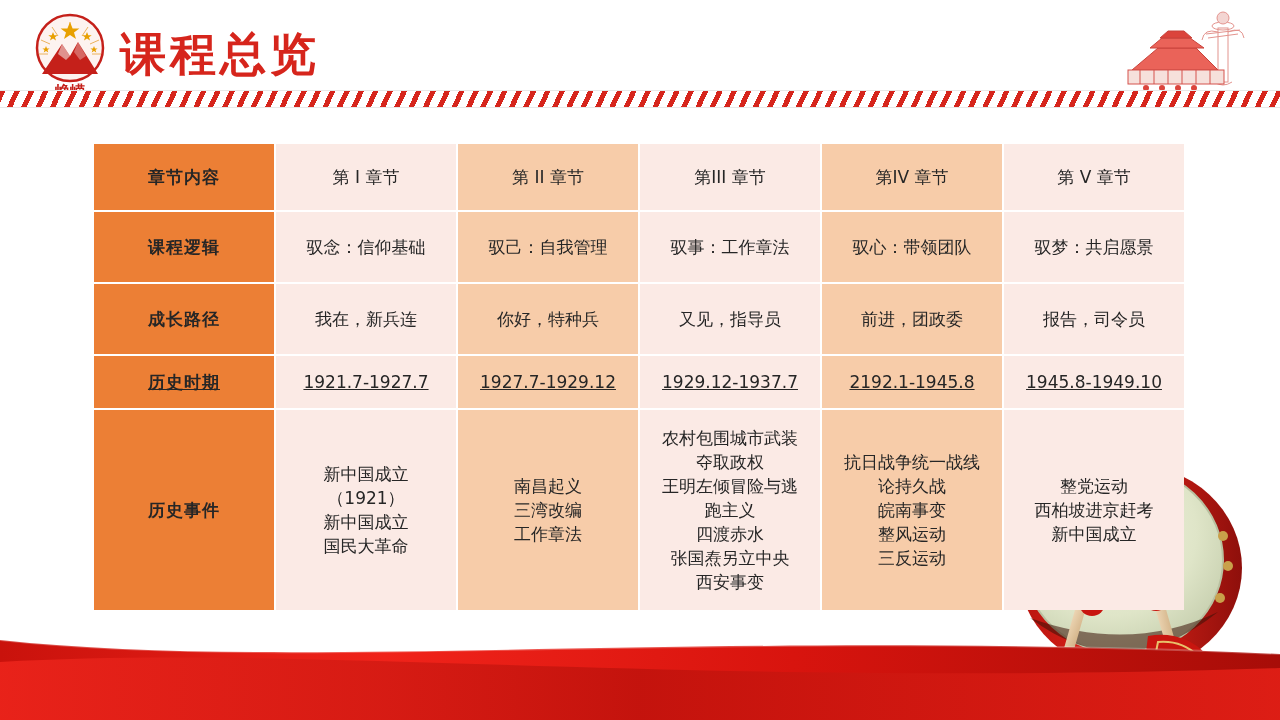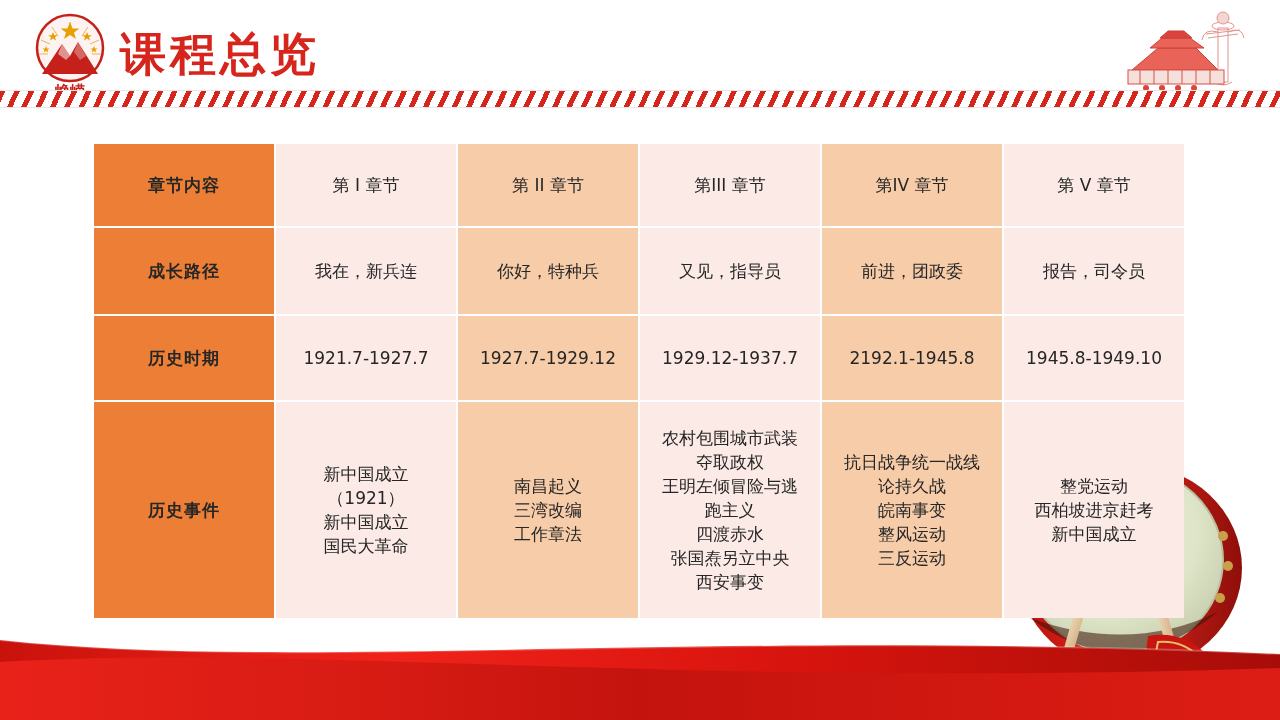--- a/index.html
+++ b/index.html
@@ -39,37 +39,37 @@
   #ribbon{position:absolute;left:0;bottom:0;width:1280px;height:110px;z-index:1;}
   #drum{position:absolute;right:10px;bottom:40px;width:290px;height:240px;z-index:0;}
 
   
   #table-wrap{position:absolute;left:92px;top:142px;width:1094px;z-index:4;}
   table#overview-table{border-collapse:separate;border-spacing:2px;width:1094px;table-layout:fixed;}
   table#overview-table td{
     vertical-align:middle;text-align:center;
     font-size:17px;color:#262626;
     font-family:"DejaVu Sans","Liberation Sans",sans-serif;
-    padding:8px 4px;line-height:1.42;
+    padding:0 4px;line-height:1.42;
   }
   col.c-label{width:180px;}
   col.c-data{width:180px;}
 
   td.rowlabel{
     background:#ec7f35;color:#ffffff;font-weight:bold;font-size:21px;
     letter-spacing:1px;
   }
   td.odd{background:#fbeae5;}
   td.even{background:#f7cca9;}
 
   tr.r-head td.odd, tr.r-head td.even{font-size:16px;color:#2b2b2b;}
   tr.r-head td{height:66px;}
   tr.r-logic td{height:70px;}
   tr.r-path td{height:70px;}
-  tr.r-period td{height:68px;}
+  tr.r-period td{height:52px;text-decoration:underline;}
   tr.r-events td{height:200px;}
 
   td.events-cell{font-size:17px;line-height:1.5;}
   .cellline{display:block;}
 </style>
 </head>
 <body>
 
 <svg id="drum" viewBox="0 0 290 240" xmlns="http://www.w3.org/2000/svg">
   <defs>
@@ -218,20 +218,28 @@
   <tbody>
     <tr class="r-head">
       <td class="rowlabel">章节内容</td>
       <td class="odd">第 I 章节</td>
       <td class="even">第 II 章节</td>
       <td class="odd">第III 章节</td>
       <td class="even">第IV 章节</td>
       <td class="odd">第 V 章节</td>
     </tr>
 
+    <tr class="r-logic">
+      <td class="rowlabel">课程逻辑</td>
+      <td class="odd">驭念：信仰基础</td>
+      <td class="even">驭己：自我管理</td>
+      <td class="odd">驭事：工作章法</td>
+      <td class="even">驭心：带领团队</td>
+      <td class="odd">驭梦：共启愿景</td>
+    </tr>
 
     <tr class="r-path">
       <td class="rowlabel">成长路径</td>
       <td class="odd">我在，新兵连</td>
       <td class="even">你好，特种兵</td>
       <td class="odd">又见，指导员</td>
       <td class="even">前进，团政委</td>
       <td class="odd">报告，司令员</td>
     </tr>
 

